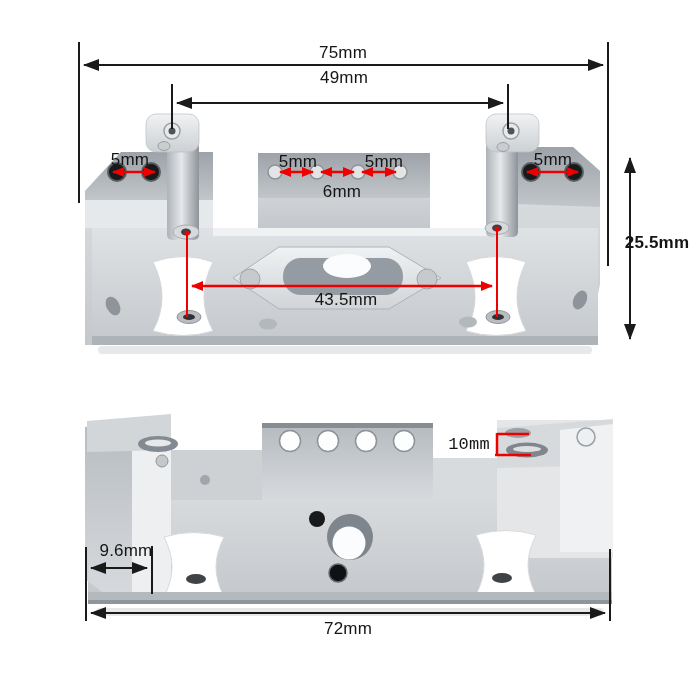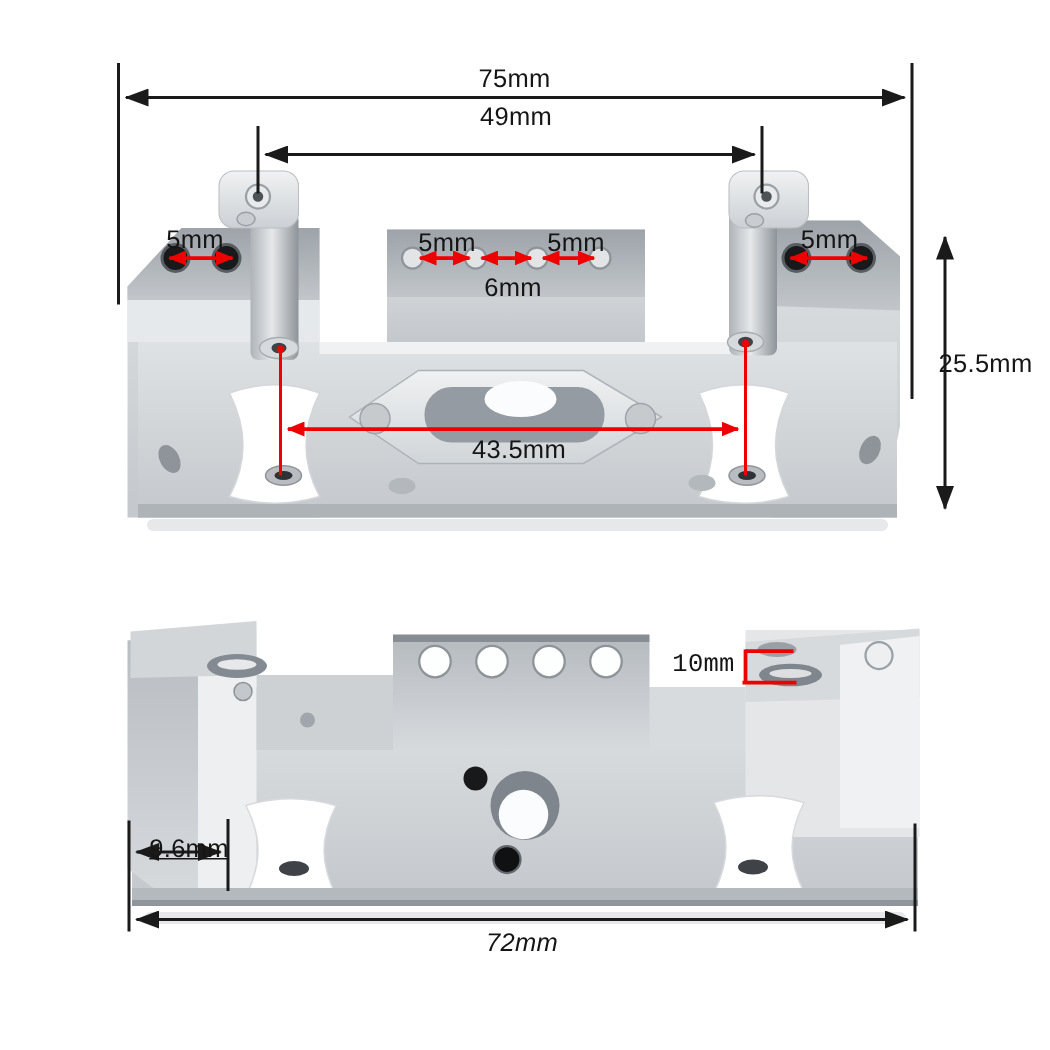--- a/index.html
+++ b/index.html
@@ -232,19 +232,19 @@
     </g>
   </svg>
 
   <span class="dim-label" style="left:343px;top:53px;">75mm</span>
   <span class="dim-label" style="left:344px;top:78px;">49mm</span>
   <span class="dim-label" style="left:130px;top:160px;">5mm</span>
   <span class="dim-label" style="left:298px;top:162px;">5mm</span>
   <span class="dim-label" style="left:342px;top:152px;margin-top:40px;">6mm</span>
   <span class="dim-label" style="left:384px;top:162px;">5mm</span>
   <span class="dim-label" style="left:553px;top:160px;">5mm</span>
-  <span class="dim-label" style="left:657px;top:243px;">25.5mm</span>
+  <span class="dim-label" style="left:657px;top:243px;font-weight:bold;">25.5mm</span>
   <span class="dim-label" style="left:346px;top:300px;">43.5mm</span>
   <span class="dim-label" style="left:469px;top:444px;font-family:Liberation Mono, monospace;">10mm</span>
-  <span class="dim-label" style="left:126px;top:566px;text-decoration:underline;">9.6mm</span>
-  <span class="dim-label" style="left:348px;top:629px;font-style:italic;">72mm</span>
+  <span class="dim-label" style="left:126px;top:551px;">9.6mm</span>
+  <span class="dim-label" style="left:348px;top:629px;">72mm</span>
 
 </div>
 
 </body></html>

